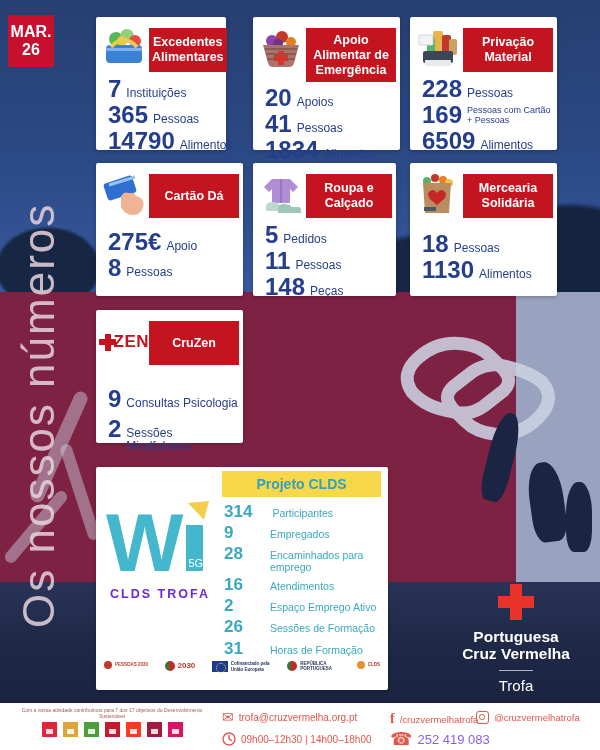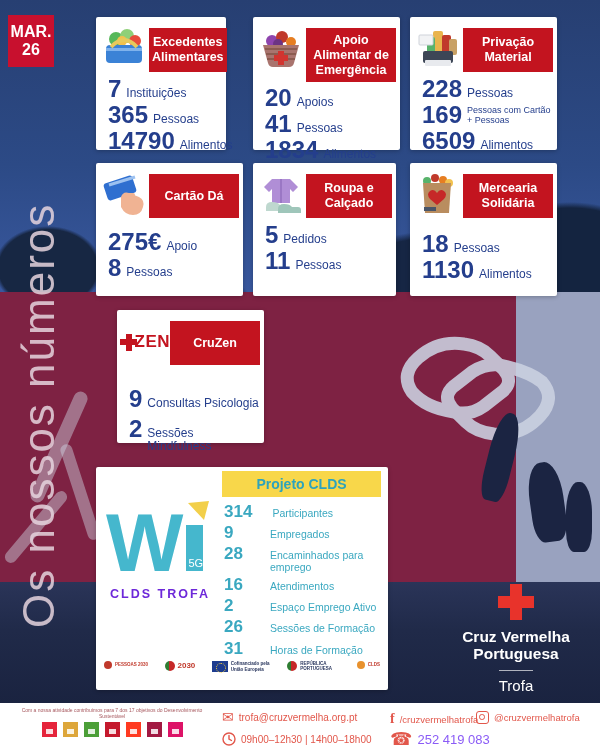--- a/index.html
+++ b/index.html
@@ -39,21 +39,21 @@
           font-size:44px;letter-spacing:2px;color:#e6d4de;opacity:.85;white-space:nowrap;}
 
   
   .card{position:absolute;background:#fff;border-radius:2px;box-shadow:0 1px 4px rgba(0,0,0,.25);}
   .c0{left:96px;top:17px;width:130px;height:133px;}
   .c1{left:253px;top:17px;width:147px;height:133px;}
   .c2{left:410px;top:17px;width:147px;height:133px;}
   .c3{left:96px;top:163px;width:147px;height:133px;}
   .c4{left:253px;top:163px;width:143px;height:133px;}
   .c5{left:410px;top:163px;width:147px;height:133px;}
-  .c6{left:96px;top:310px;width:147px;height:133px;margin-left:21px;}
+  .c6{left:96px;top:310px;width:147px;height:133px;}
 
   .chead{display:flex;align-items:flex-start;padding-top:8px;}
   .cicon{flex:0 0 50px;width:50px;height:48px;margin-left:3px;display:flex;align-items:center;justify-content:center;}
   .cbanner{flex:1;background:#c3141f;color:#fff;font-weight:bold;font-size:12.5px;line-height:1.18;
            margin:3px 4px 0 0;min-height:34px;padding:5px 3px;
            display:flex;align-items:center;justify-content:center;text-align:center;}
   .cstats{padding:3px 4px 0 12px;}
   .stat{display:flex;align-items:baseline;margin-top:0px;line-height:1.08;}
   .num{font-weight:bold;font-size:24px;color:#243e8c;}
   .lbl{font-size:12px;color:#243e8c;margin-left:5px;}
@@ -276,20 +276,24 @@
     </div>
     <div class="cstats">
       <div class="stat">
         <span class="num">5</span>
         <span class="lbl">Pedidos</span>
         </div>
       <div class="stat">
         <span class="num">11</span>
         <span class="lbl">Pessoas</span>
         </div>
+      <div class="stat">
+        <span class="num">148</span>
+        <span class="lbl">Peças</span>
+        </div>
     </div>
   </div>
 
   <div class="card c5">
     <div class="chead">
       <div class="cicon">
         <svg width="46" height="44" viewBox="0 0 46 44">
           <circle cx="12" cy="8" r="4" fill="#58b36b"></circle>
             <circle cx="20" cy="5" r="4" fill="#c0392b"></circle>
           <circle cx="28" cy="7" r="4" fill="#e67e22"></circle>
@@ -394,22 +398,22 @@
       <div class="pl">
         <span class="dot-o"></span>
         <span class="pl-txt pl-red">CLDS</span>
         </div>
     </div>
   </div>
 
   <div class="brand">
     <div class="brand-cross"></div>
     <div class="brand-name">
+      <div>Portuguesa</div>
       <div>Cruz Vermelha</div>
-      <div>Portuguesa</div>
     </div>
     <div class="brand-div"></div>
     <div class="brand-loc">Trofa</div>
   </div>
 
   <div class="footer">
     <div class="sdg">
       <div class="sdg-note">Com a nossa atividade contribuímos para 7 dos 17 objetivos do Desenvolvimento Sustentável</div>
       <div class="sdg-icons">
         <span class="sdg-sq" style="background:#e5243b;"></span>

